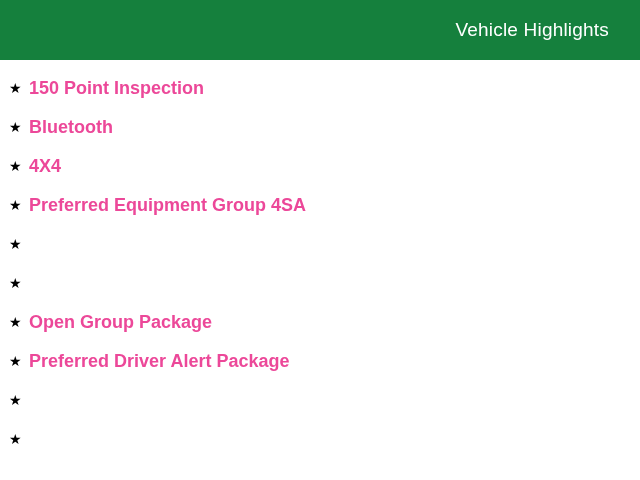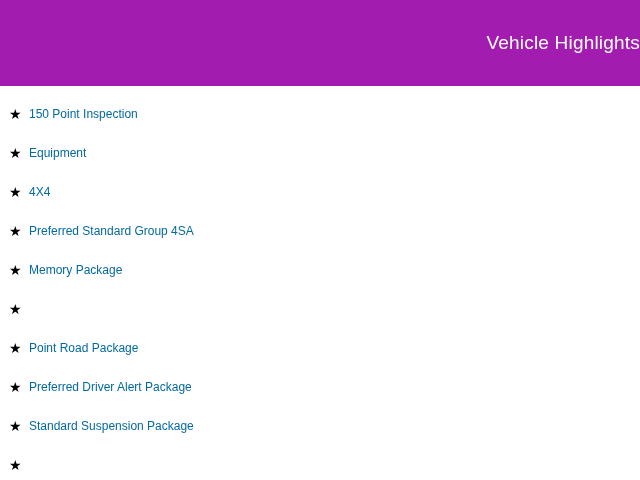--- a/index.html
+++ b/index.html
@@ -15,26 +15,27 @@
   }
   .page {
     position: relative;
     width: 640px;
     height: 480px;
     background: #ffffff;
     box-sizing: border-box;
   }
   .header {
     width: 640px;
-    height: 86px;
-    background: #a21caf;
+    height: 60px;
+    background: #15803d;
     display: flex;
     align-items: center;
     justify-content: flex-end;
     box-sizing: border-box;
+    padding-right: 31px;
   }
   .header-title {
     color: #ffffff;
     font-size: 19px;
     font-weight: normal;
     letter-spacing: 0.2px;
     line-height: 1;
     padding-bottom: 2px;
   }
   .highlights {
@@ -52,69 +53,68 @@
   }
   .star-icon {
     width: 20px;
     flex: 0 0 20px;
     color: #000000;
     font-size: 14px;
     line-height: 1;
     text-align: left;
   }
   .highlight-label {
-    color: #0369a1;
-    font-size: 12px;
+    color: #ec4899;
+    font-size: 18px;
     line-height: 1;
     white-space: nowrap;
+    font-weight: bold;
   }
 </style>
 </head>
 <body>
 
 <div class="page">
 
   <div class="header">
     <div class="header-title">Vehicle Highlights</div>
   </div>
 
   <ul class="highlights">
     <li class="highlight-item">
       <span class="star-icon">★</span>
       <span class="highlight-label">150 Point Inspection</span>
     </li>
     <li class="highlight-item">
       <span class="star-icon">★</span>
-      <span class="highlight-label">Equipment</span>
+      <span class="highlight-label">Bluetooth</span>
     </li>
     <li class="highlight-item">
       <span class="star-icon">★</span>
       <span class="highlight-label">4X4</span>
     </li>
     <li class="highlight-item">
       <span class="star-icon">★</span>
-      <span class="highlight-label">Preferred Standard Group 4SA</span>
-    </li>
-    <li class="highlight-item">
-      <span class="star-icon">★</span>
-      <span class="highlight-label">Memory Package</span>
+      <span class="highlight-label">Preferred Equipment Group 4SA</span>
     </li>
     <li class="highlight-item">
       <span class="star-icon">★</span>
     </li>
     <li class="highlight-item">
       <span class="star-icon">★</span>
-      <span class="highlight-label">Point Road Package</span>
+    </li>
+    <li class="highlight-item">
+      <span class="star-icon">★</span>
+      <span class="highlight-label">Open Group Package</span>
     </li>
     <li class="highlight-item">
       <span class="star-icon">★</span>
       <span class="highlight-label">Preferred Driver Alert Package</span>
     </li>
     <li class="highlight-item">
       <span class="star-icon">★</span>
-      <span class="highlight-label">Standard Suspension Package</span>
     </li>
     <li class="highlight-item">
       <span class="star-icon">★</span>
     </li>
   </ul>
 
 </div>
 
 </body></html>

